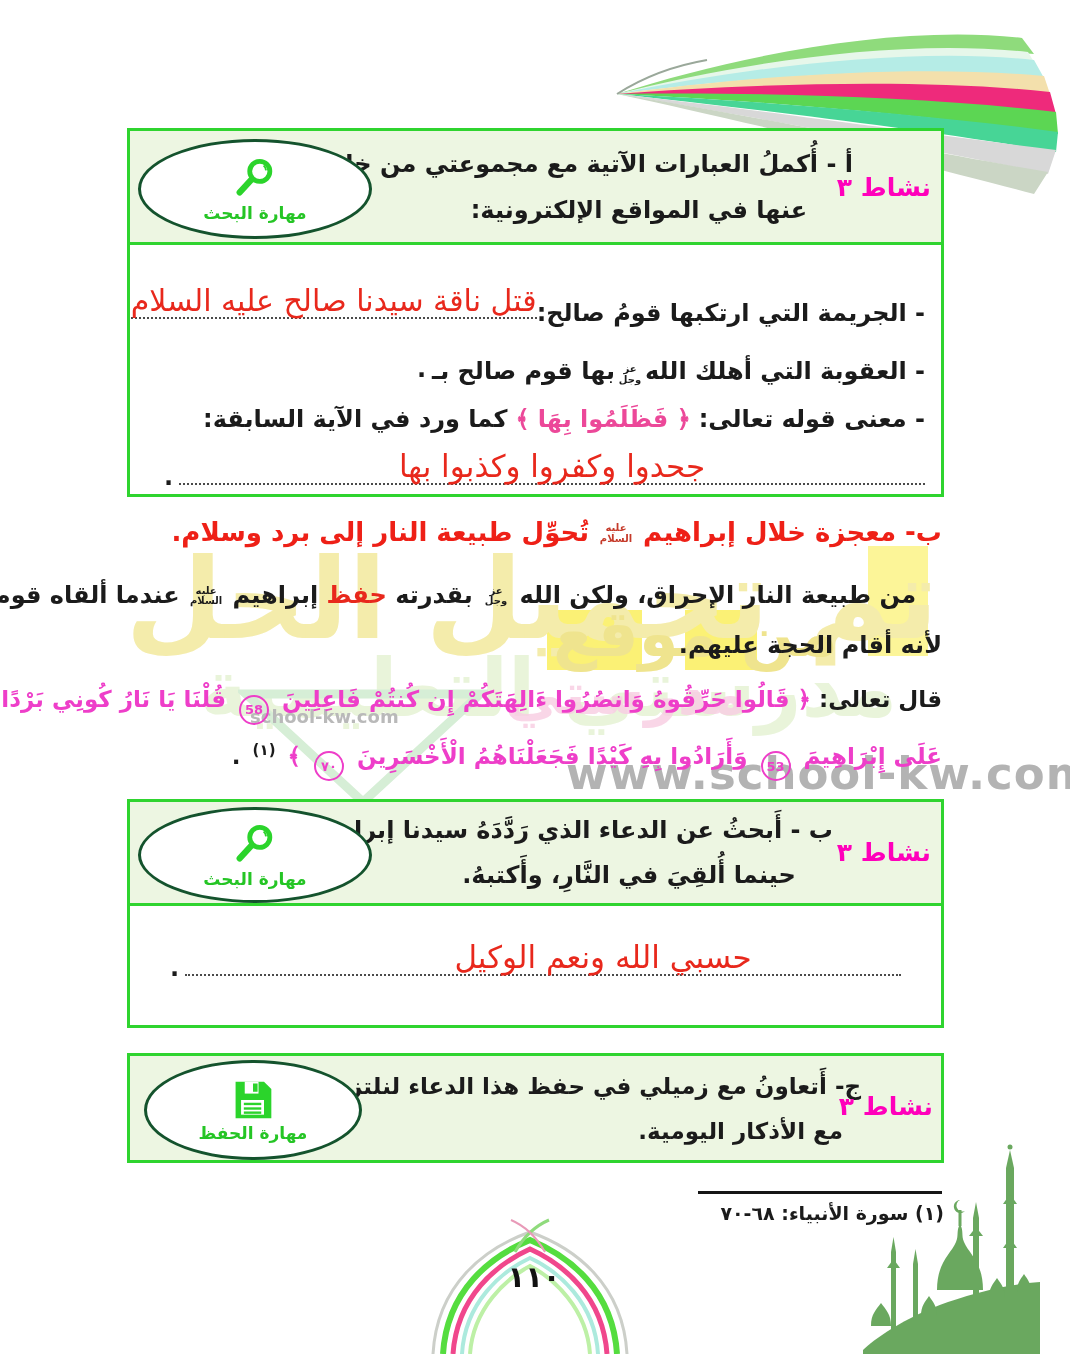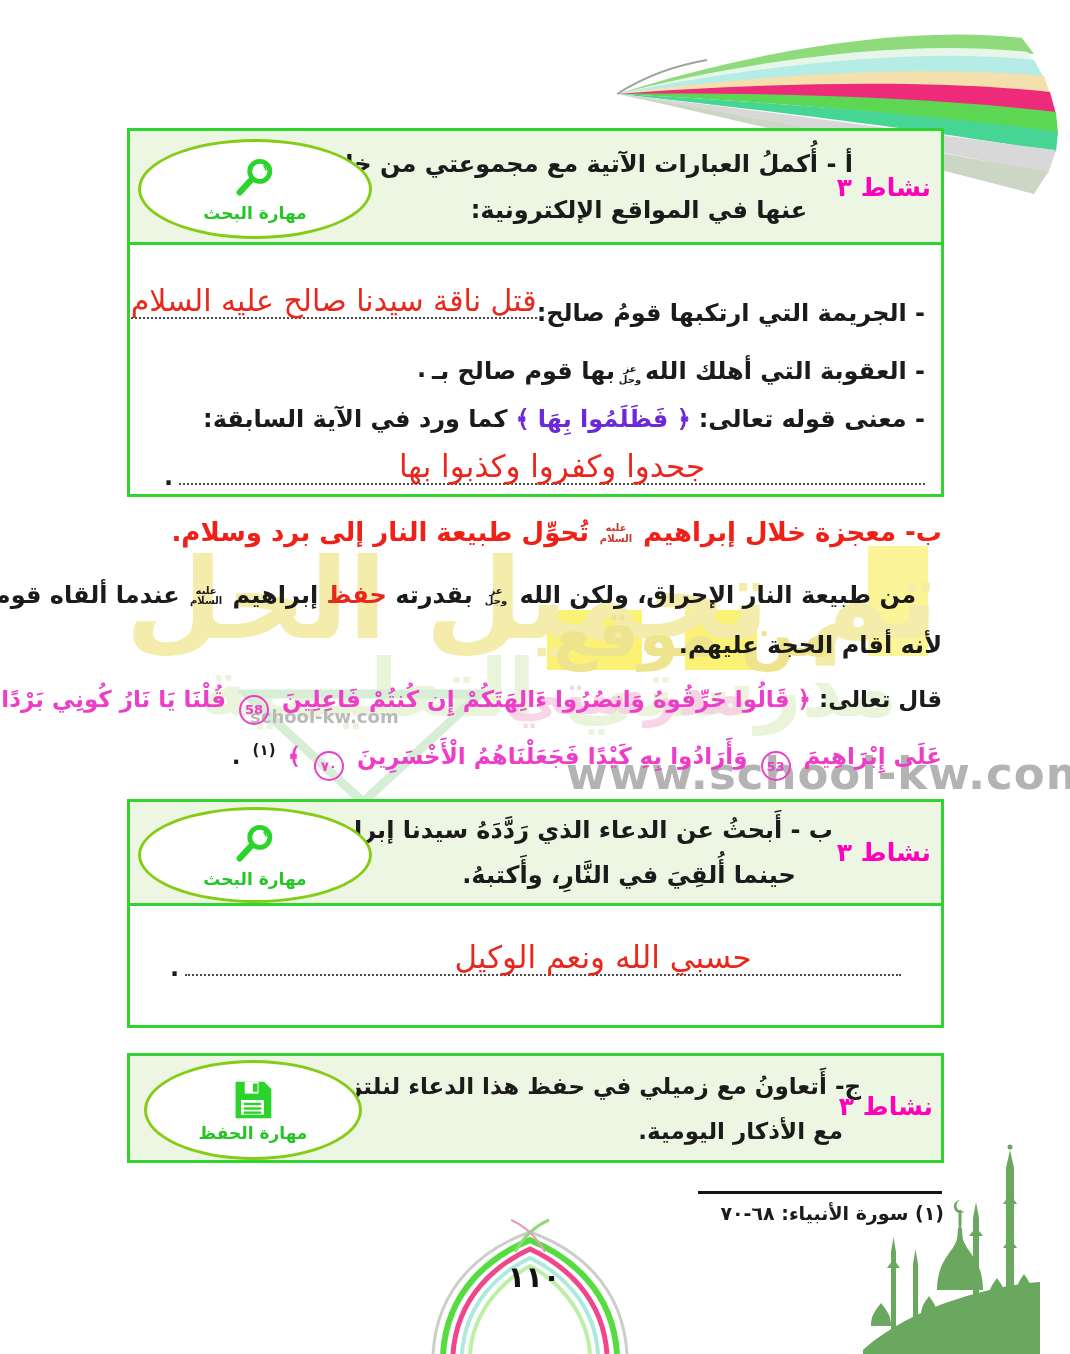--- a/index.html
+++ b/index.html
@@ -9,21 +9,21 @@
   .z1{z-index:1;}
 
   
   .gbox{position:absolute;left:127px;width:817px;border:3px solid #2fd42f;background:#ffffff;z-index:2;box-sizing:border-box;}
   #box1{top:128px;height:369px;}
   #box2{top:799px;height:229px;}
   #box3{top:1053px;height:110px;background:#edf6e2;}
   .band{position:absolute;top:0;left:0;right:0;background:#edf6e2;border-bottom:3px solid #2fd42f;}
   #box1 .band{height:111px;}
   #box2 .band{height:101px;}
-  .skill-oval{position:absolute;background:#fff;border:3px solid #84cc16;border-radius:50%;
+  .skill-oval{position:absolute;background:#fff;border:3px solid #14532d;border-radius:50%;
       display:flex;flex-direction:column;align-items:center;justify-content:center;gap:1px;z-index:3;box-sizing:border-box;}
   #oval1{left:8px;top:8px;width:234px;height:100px;}
   #oval2{left:8px;top:5px;width:234px;height:96px;}
   #oval3{left:14px;top:4px;width:218px;height:100px;}
   .skill-label{color:#25c525;font-weight:bold;font-size:17px;white-space:nowrap;}
   .badge{position:absolute;color:#ff00bb;font-weight:bold;font-size:25px;white-space:nowrap;z-index:3;}
   #badge1{right:10px;top:42px;} #badge2{right:10px;top:36px;} #badge3{right:8px;top:36px;}
 
   .hdr-col{position:absolute;top:10px;right:88px;left:295px;color:#1b1b1b;font-weight:bold;font-size:24px;line-height:46px;}
   #box2 .hdr-col{top:6px;right:108px;line-height:45px;}
@@ -34,21 +34,21 @@
         font-weight:bold;font-size:24px;}
   #q1{top:140px;height:56px;}
   #q2{top:200px;height:54px;padding-left:90px;}
   #q3{top:258px;height:44px;}
   #q4{top:306px;height:56px;padding-left:20px;}
   .qlabel{white-space:nowrap;}
   .ansfield{flex:1;border-bottom:2px dotted #4a4a4a;text-align:center;margin-bottom:8px;
             color:#e8281c;font-size:30px;font-weight:normal;white-space:nowrap;line-height:1.1;}
   .ansfixed{flex:0 0 300px;}
   .period{margin:0 6px 2px 0;}
-  .ayah-inline{color:#6d28d9;}
+  .ayah-inline{color:#ec4899;}
 
   
   .midline{position:absolute;right:128px;white-space:nowrap;z-index:2;}
   #heading-red{top:517px;color:#ee2017;font-weight:bold;font-size:26px;}
   #para-l1{top:581px;color:#1b1b1b;font-weight:bold;font-size:24px;}
   #para-l2{top:631px;color:#1b1b1b;font-weight:bold;font-size:24px;}
   #quran-l1{top:686px;font-weight:bold;font-size:23px;color:#1b1b1b;}
   #quran-l2{top:741px;font-weight:bold;font-size:23px;color:#1b1b1b;}
   .qur{color:#ee3ec9;}
   .red{color:#e8281c;}

